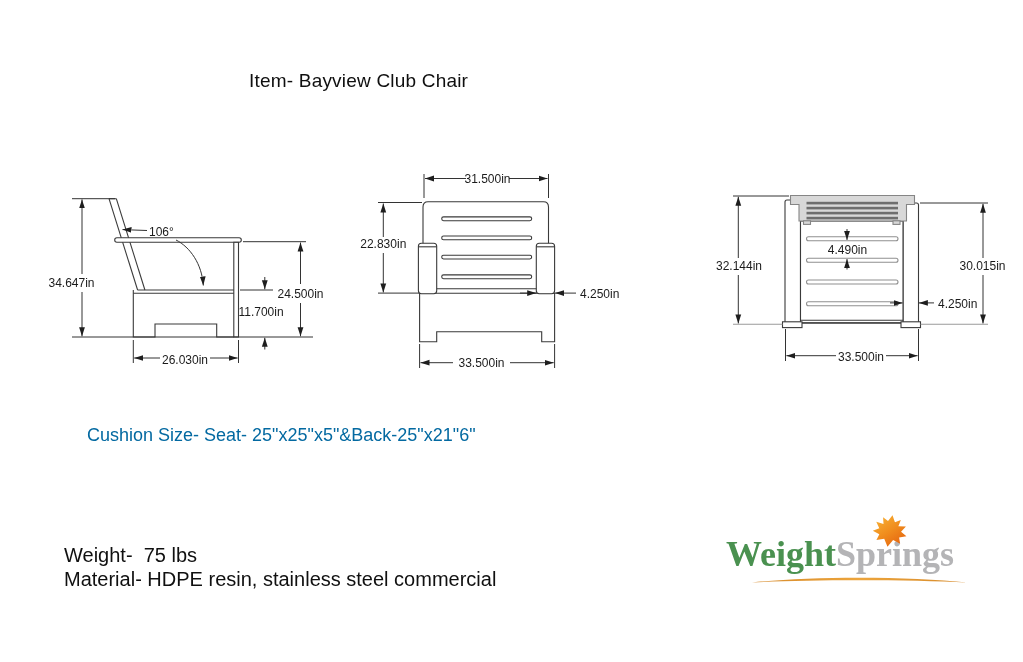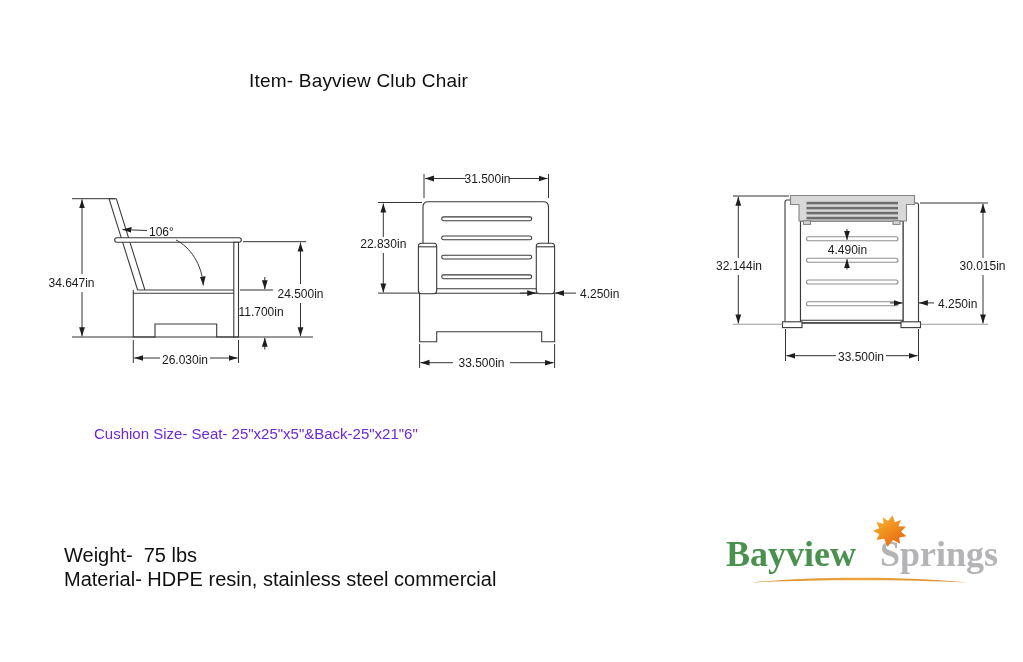--- a/index.html
+++ b/index.html
@@ -2,27 +2,27 @@
 <html><head>
 <meta charset="utf-8">
 <style>
   html,body{margin:0;padding:0;background:#fff;}
   .page{position:relative;width:1023px;height:662px;background:#ffffff;
         font-family:"Liberation Sans",sans-serif;overflow:hidden;border-radius:21px;}
   .title{position:absolute;left:249px;top:70px;font-size:19px;color:#0f0f0f;
          letter-spacing:.2px;white-space:pre;}
   .drawing{position:absolute;left:0;top:0;}
   .drawing text{font-family:"Liberation Sans",sans-serif;font-size:12px;fill:#1b1b1b;}
-  .cushion{position:absolute;left:94px;top:425px;font-size:15px;color:#6d28d9;white-space:pre;}
+  .cushion{position:absolute;left:87px;top:425px;font-size:18px;color:#0369a1;white-space:pre;}
   .specs{position:absolute;left:64px;top:495px;font-size:20px;color:#101010;line-height:24px;margin-top:48px;}
   .specs div{white-space:pre;}
   .logo{position:absolute;left:726px;top:536px;font-family:"Liberation Serif",serif;
         font-weight:bold;font-size:36px;line-height:36px;white-space:nowrap;}
   .logo .p1{color:#4a9150;}
-  .logo .p2{color:#b4b4b6;margin-left:24px;}
+  .logo .p2{color:#b4b4b6;}
   .leaf{position:absolute;left:872px;top:514px;transform:rotate(9deg);}
   .swoosh{position:absolute;left:751px;top:574px;}
 </style>
 </head>
 <body>
 
 <div class="page">
 
   <div class="title">Item- Bayview Club Chair</div>
 
@@ -184,21 +184,21 @@
   </svg>
 
   <div class="cushion">Cushion Size- Seat- 25"x25"x5"&amp;Back-25"x21"6"</div>
 
   <div class="specs">
     <div>Weight-  75 lbs</div>
     <div>Material- HDPE resin, stainless steel commercial</div>
   </div>
 
   <div class="logo">
-    <span class="p1">Bayview</span><span class="p2">Springs</span>
+    <span class="p1">Weight</span><span class="p2">Springs</span>
   </div>
 
   <svg class="leaf" width="36" height="34" viewBox="0 0 36 34">
     <defs>
       <linearGradient id="leafg" x1="0" y1="0" x2="1" y2="1">
         <stop offset="0" stop-color="#f9b83a"></stop>
         <stop offset="0.5" stop-color="#f08c1d"></stop>
         <stop offset="1" stop-color="#e2590c"></stop>
       </linearGradient>
     </defs>

